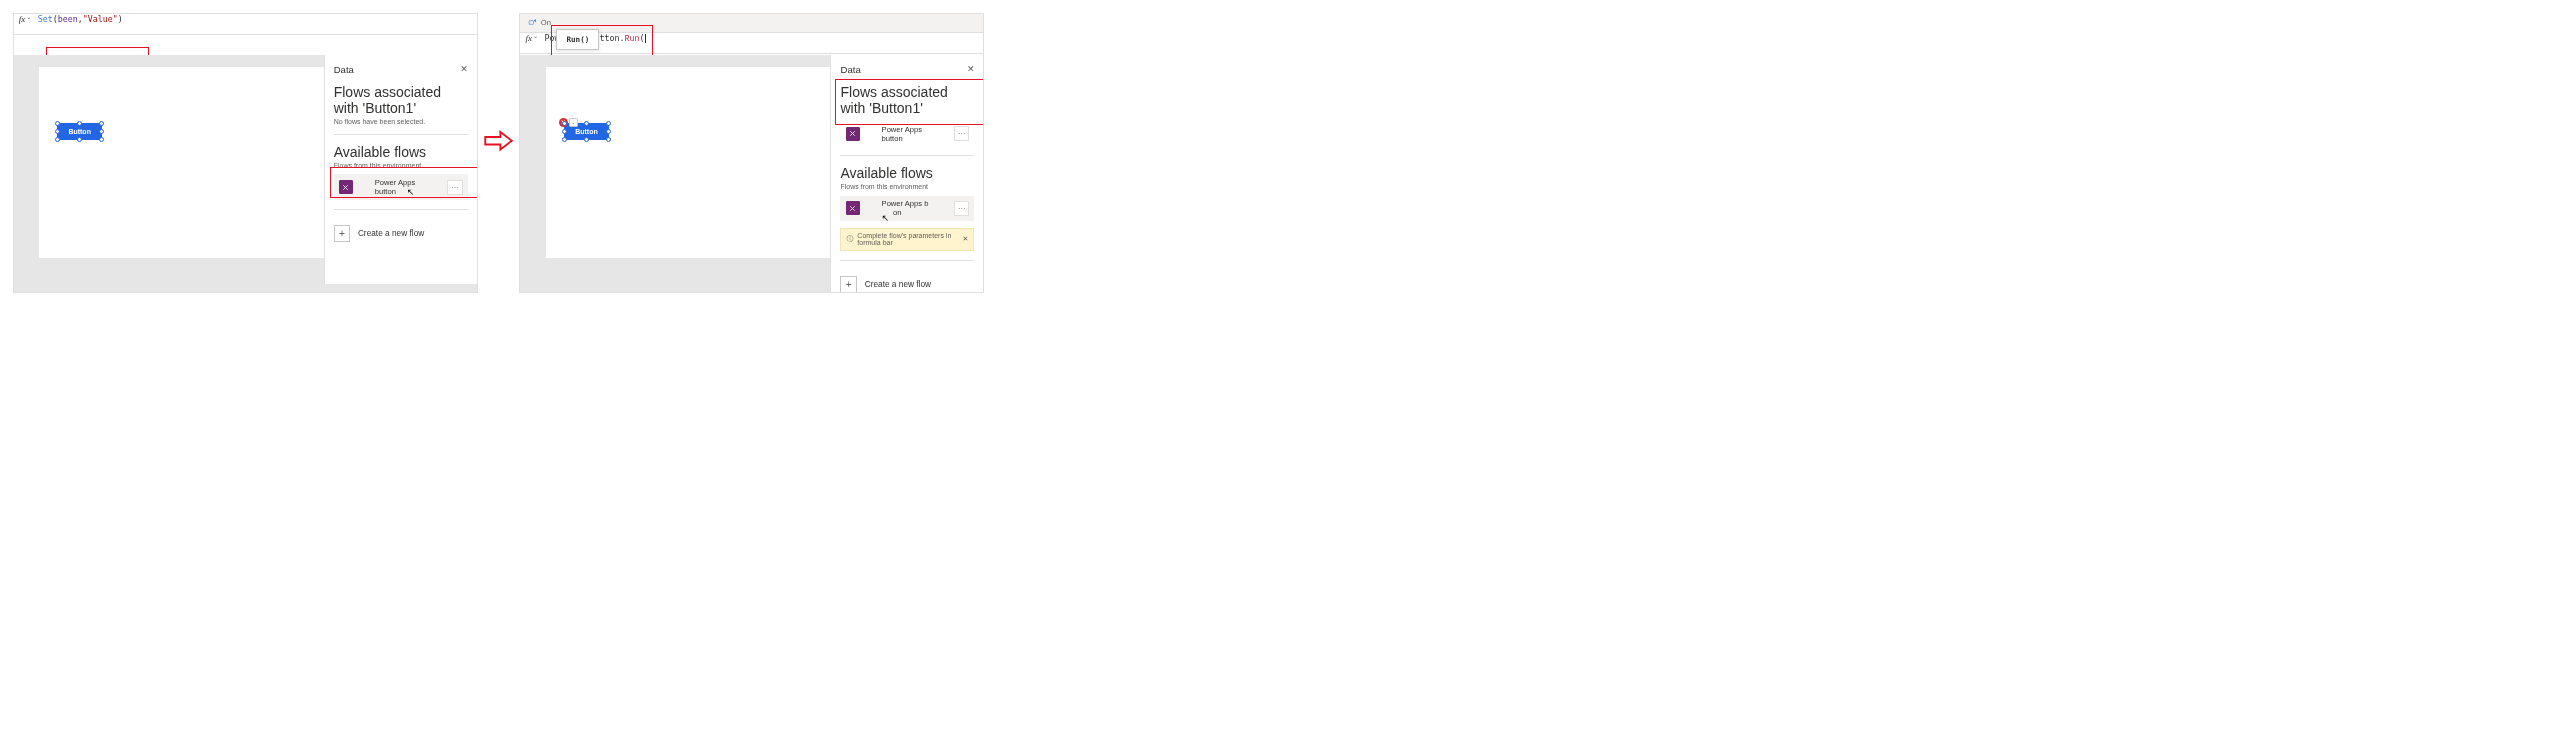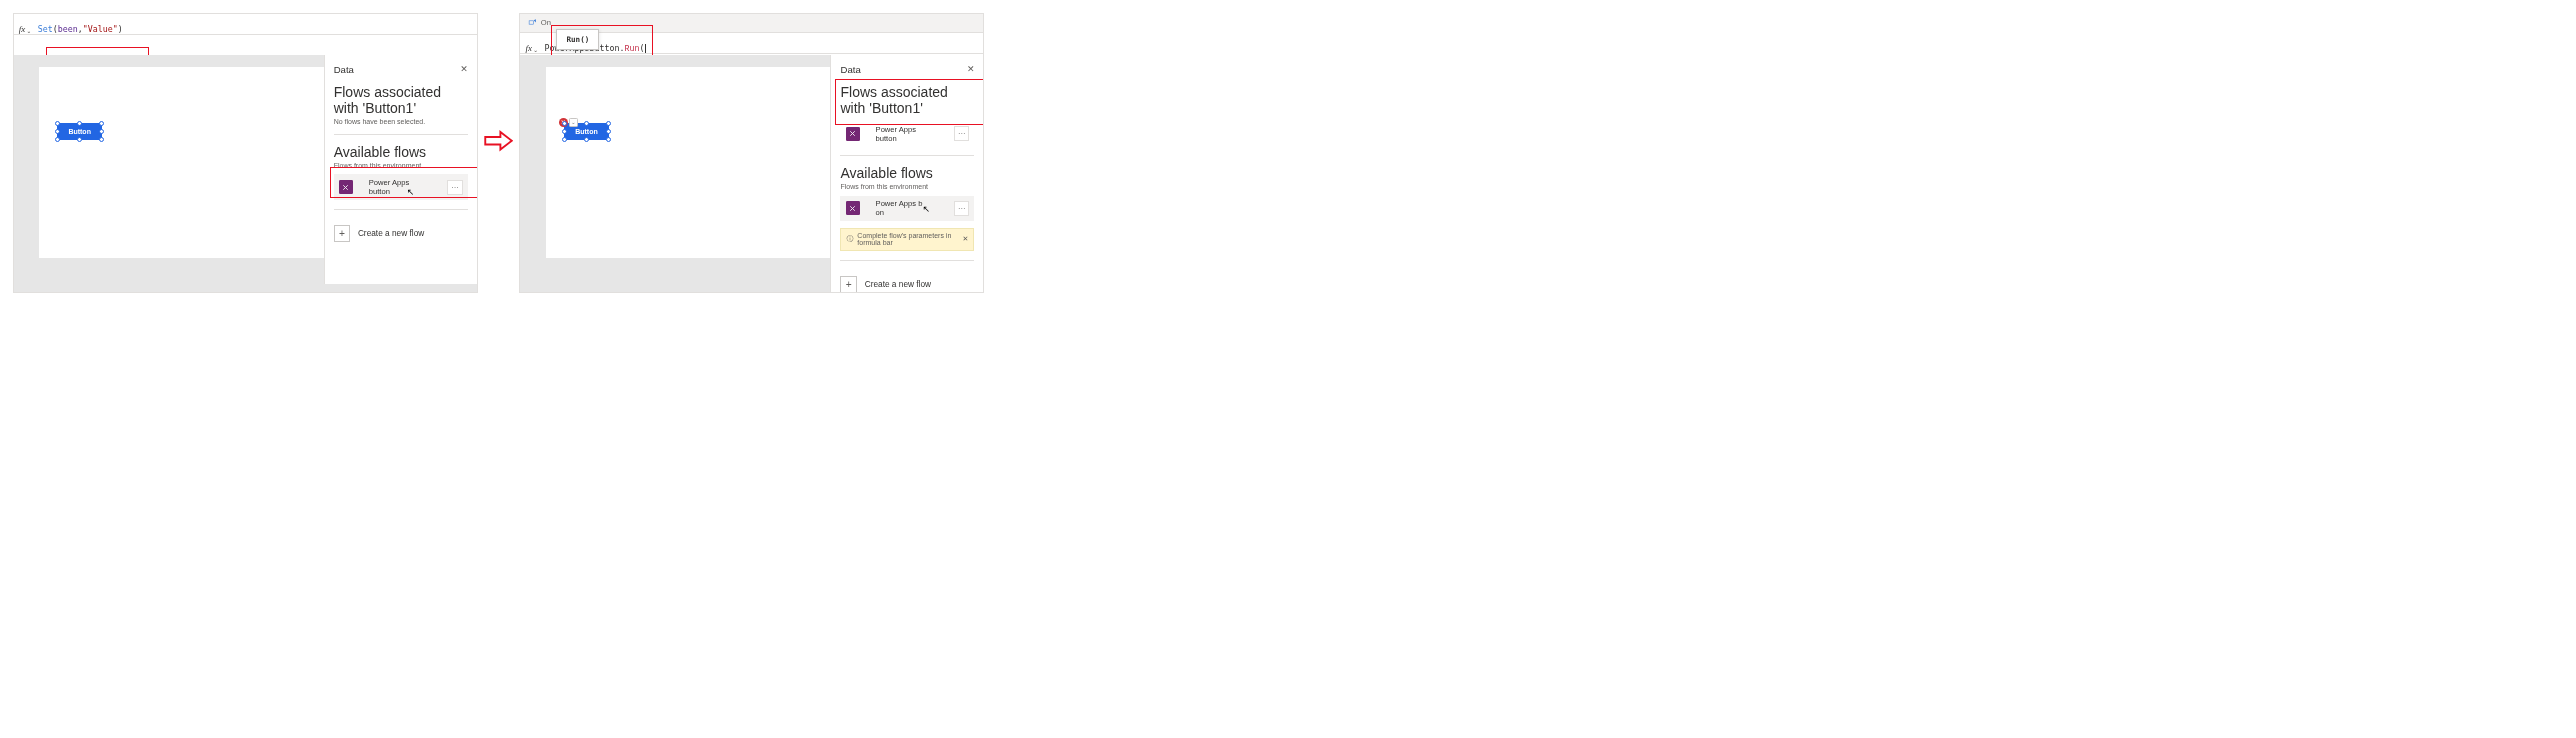--- a/index.html
+++ b/index.html
@@ -42,21 +42,21 @@
   .ribbon-icon {
     width: 9px; height: 9px;
     display: inline-flex;
     align-items: center; justify-content: center;
   }
   .formula-row {
     height: 21.7px;
     background: #fff;
     border-bottom: 0.6px solid #e1dfdd;
     display: flex;
-    align-items: flex-end;
+    align-items: flex-start;
     padding: 0 5.1px;
     position: relative;
   }
   .fx {
     font-style: italic;
     font-family: "Times New Roman", serif;
     font-size: 9px;
     color: #323130;
     margin-right: 1.3px;
   }
@@ -170,21 +170,21 @@
   }
   .data-panel-hd {
     display:flex; justify-content:space-between; align-items:center;
   }
   .data-panel-hd h3 { font-weight: 400; font-size: 9.6px; }
   .close-x { color:#605e5c; cursor:pointer; font-size:9px; }
   .sect-title { font-size: 14px; color:#323130; }
   .sect-sub { font-size: 7px; color:#605e5c; margin-top:2.5px; }
   .flow-row {
     display:flex; align-items:center;
-    gap:16px;
+    gap:22px;
     padding: 3.8px 5.1px;
     background: #f3f2f1;
     margin-top: 5.1px;
     position:relative;
   }
   .flow-icon {
     width: 14px; height: 14px;
     background: #742774;
     display:flex; align-items:center; justify-content:center;
     border-radius:1.3px;

